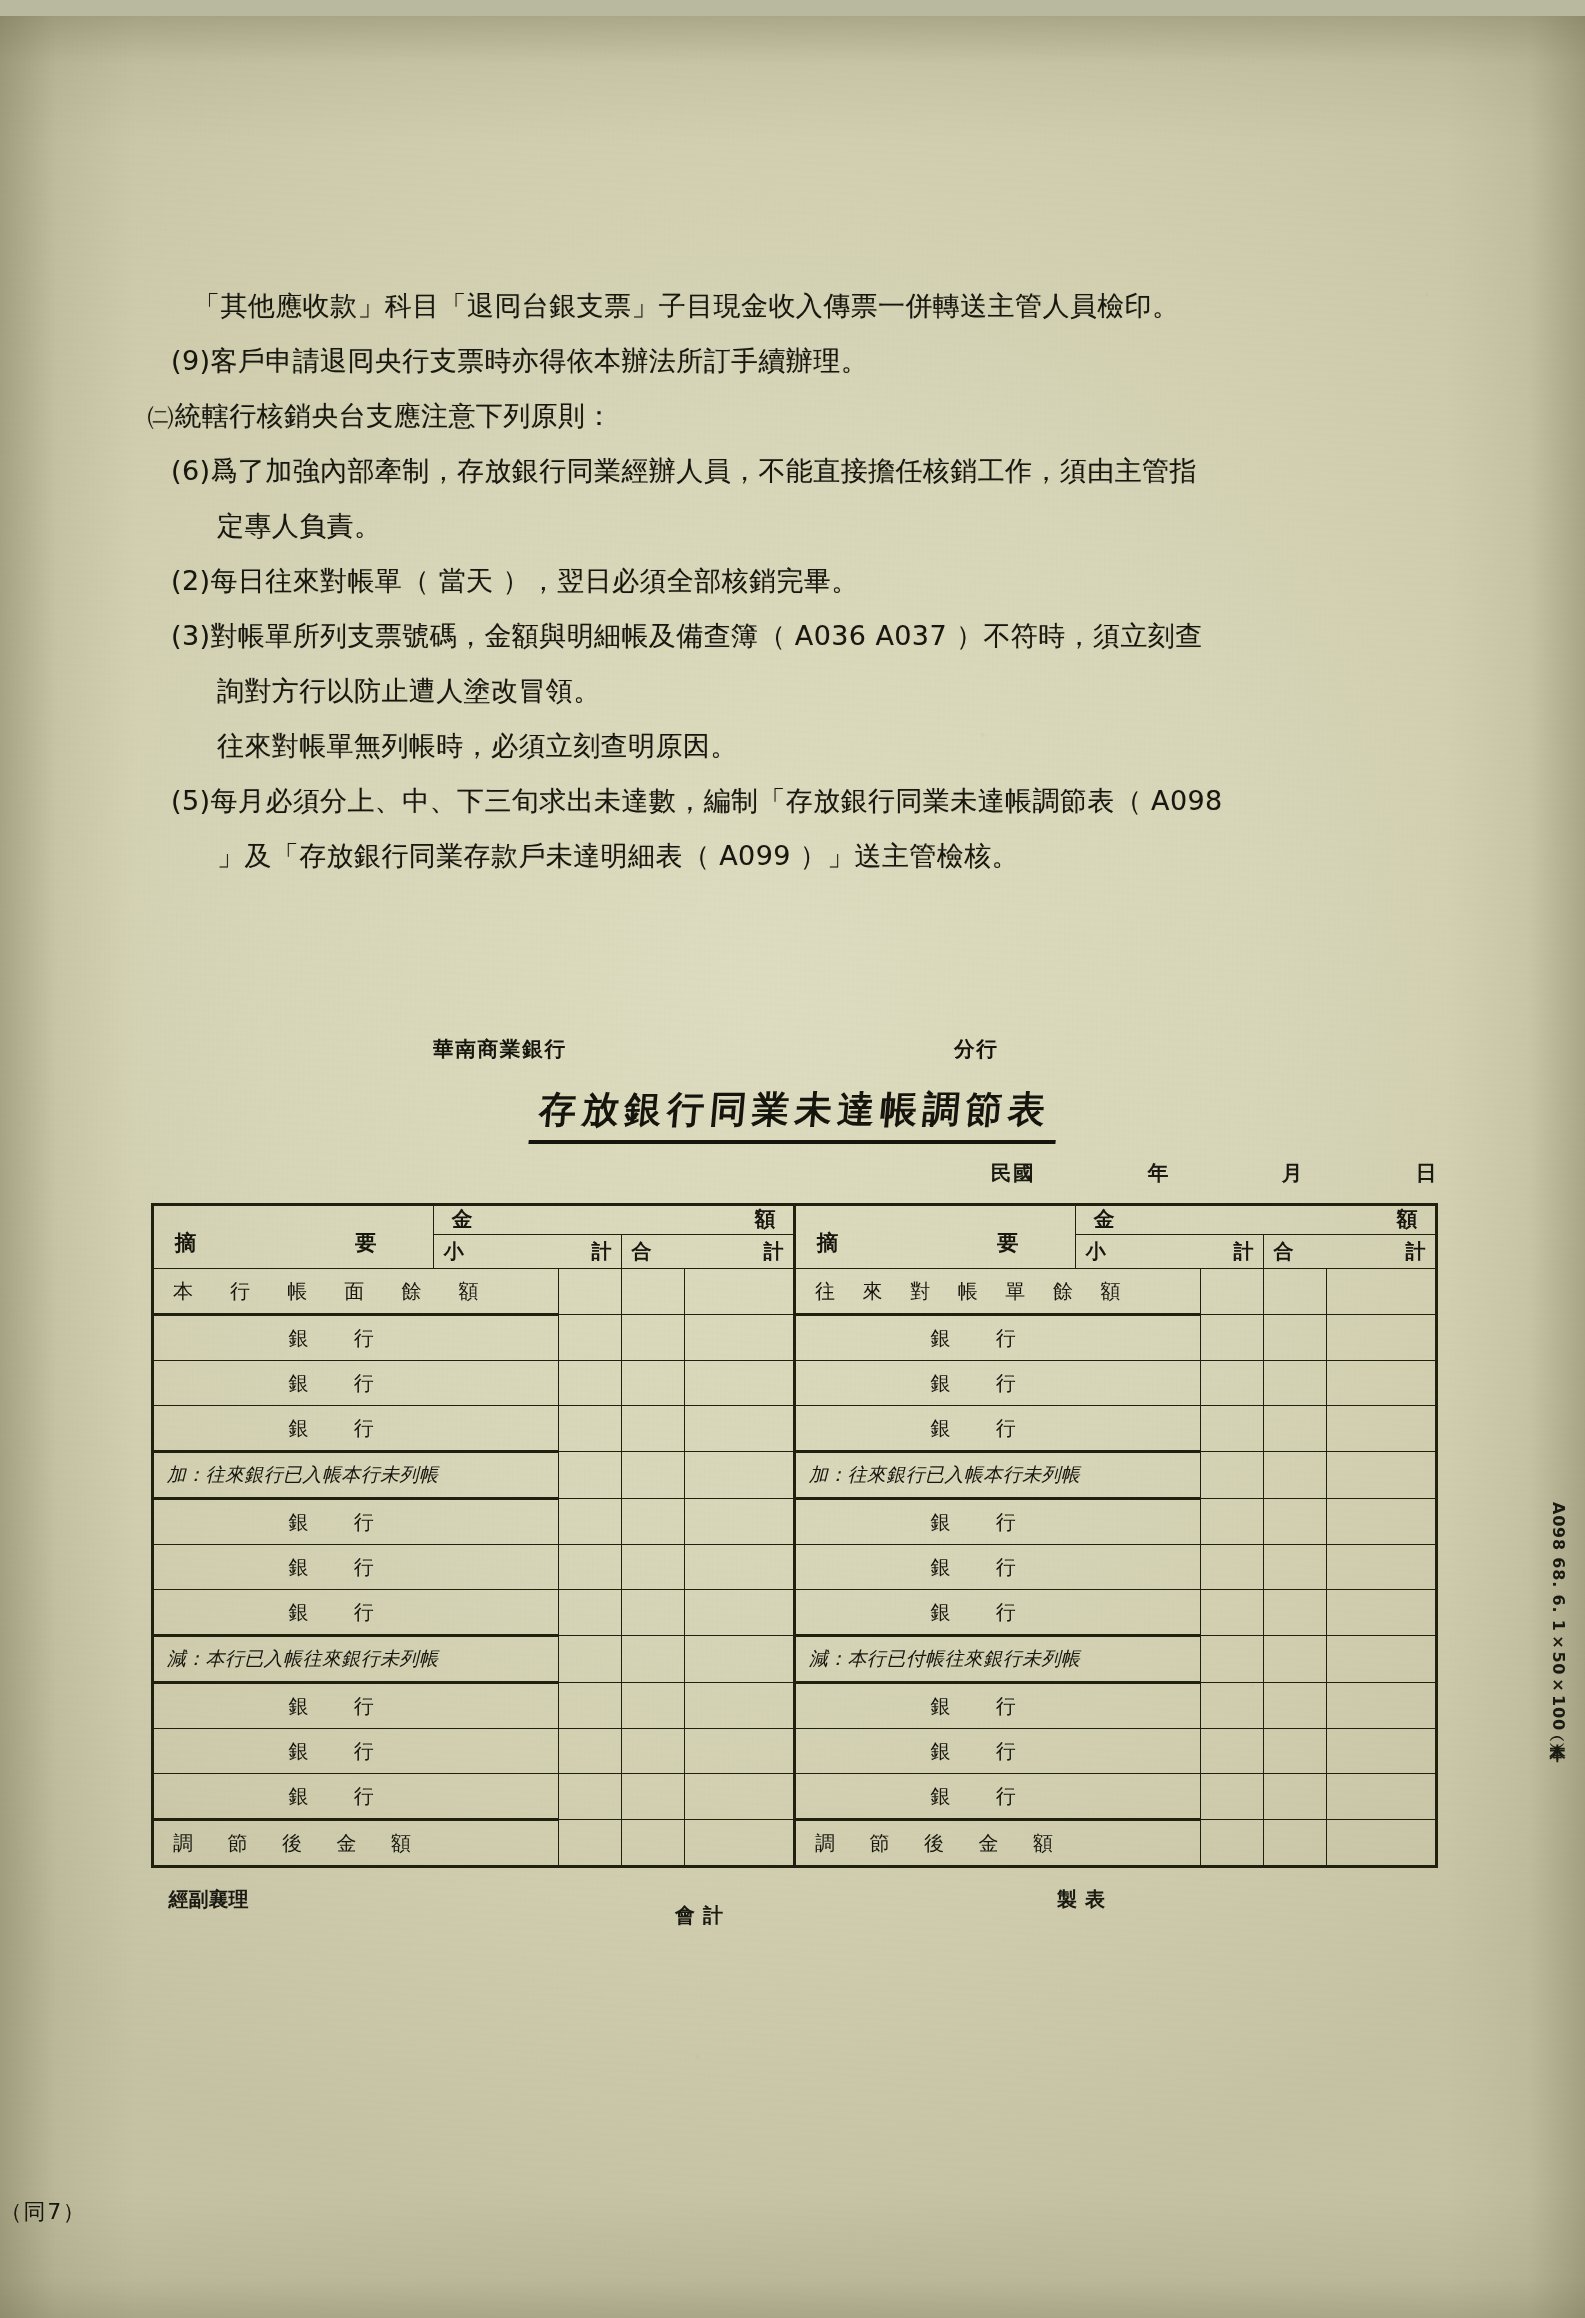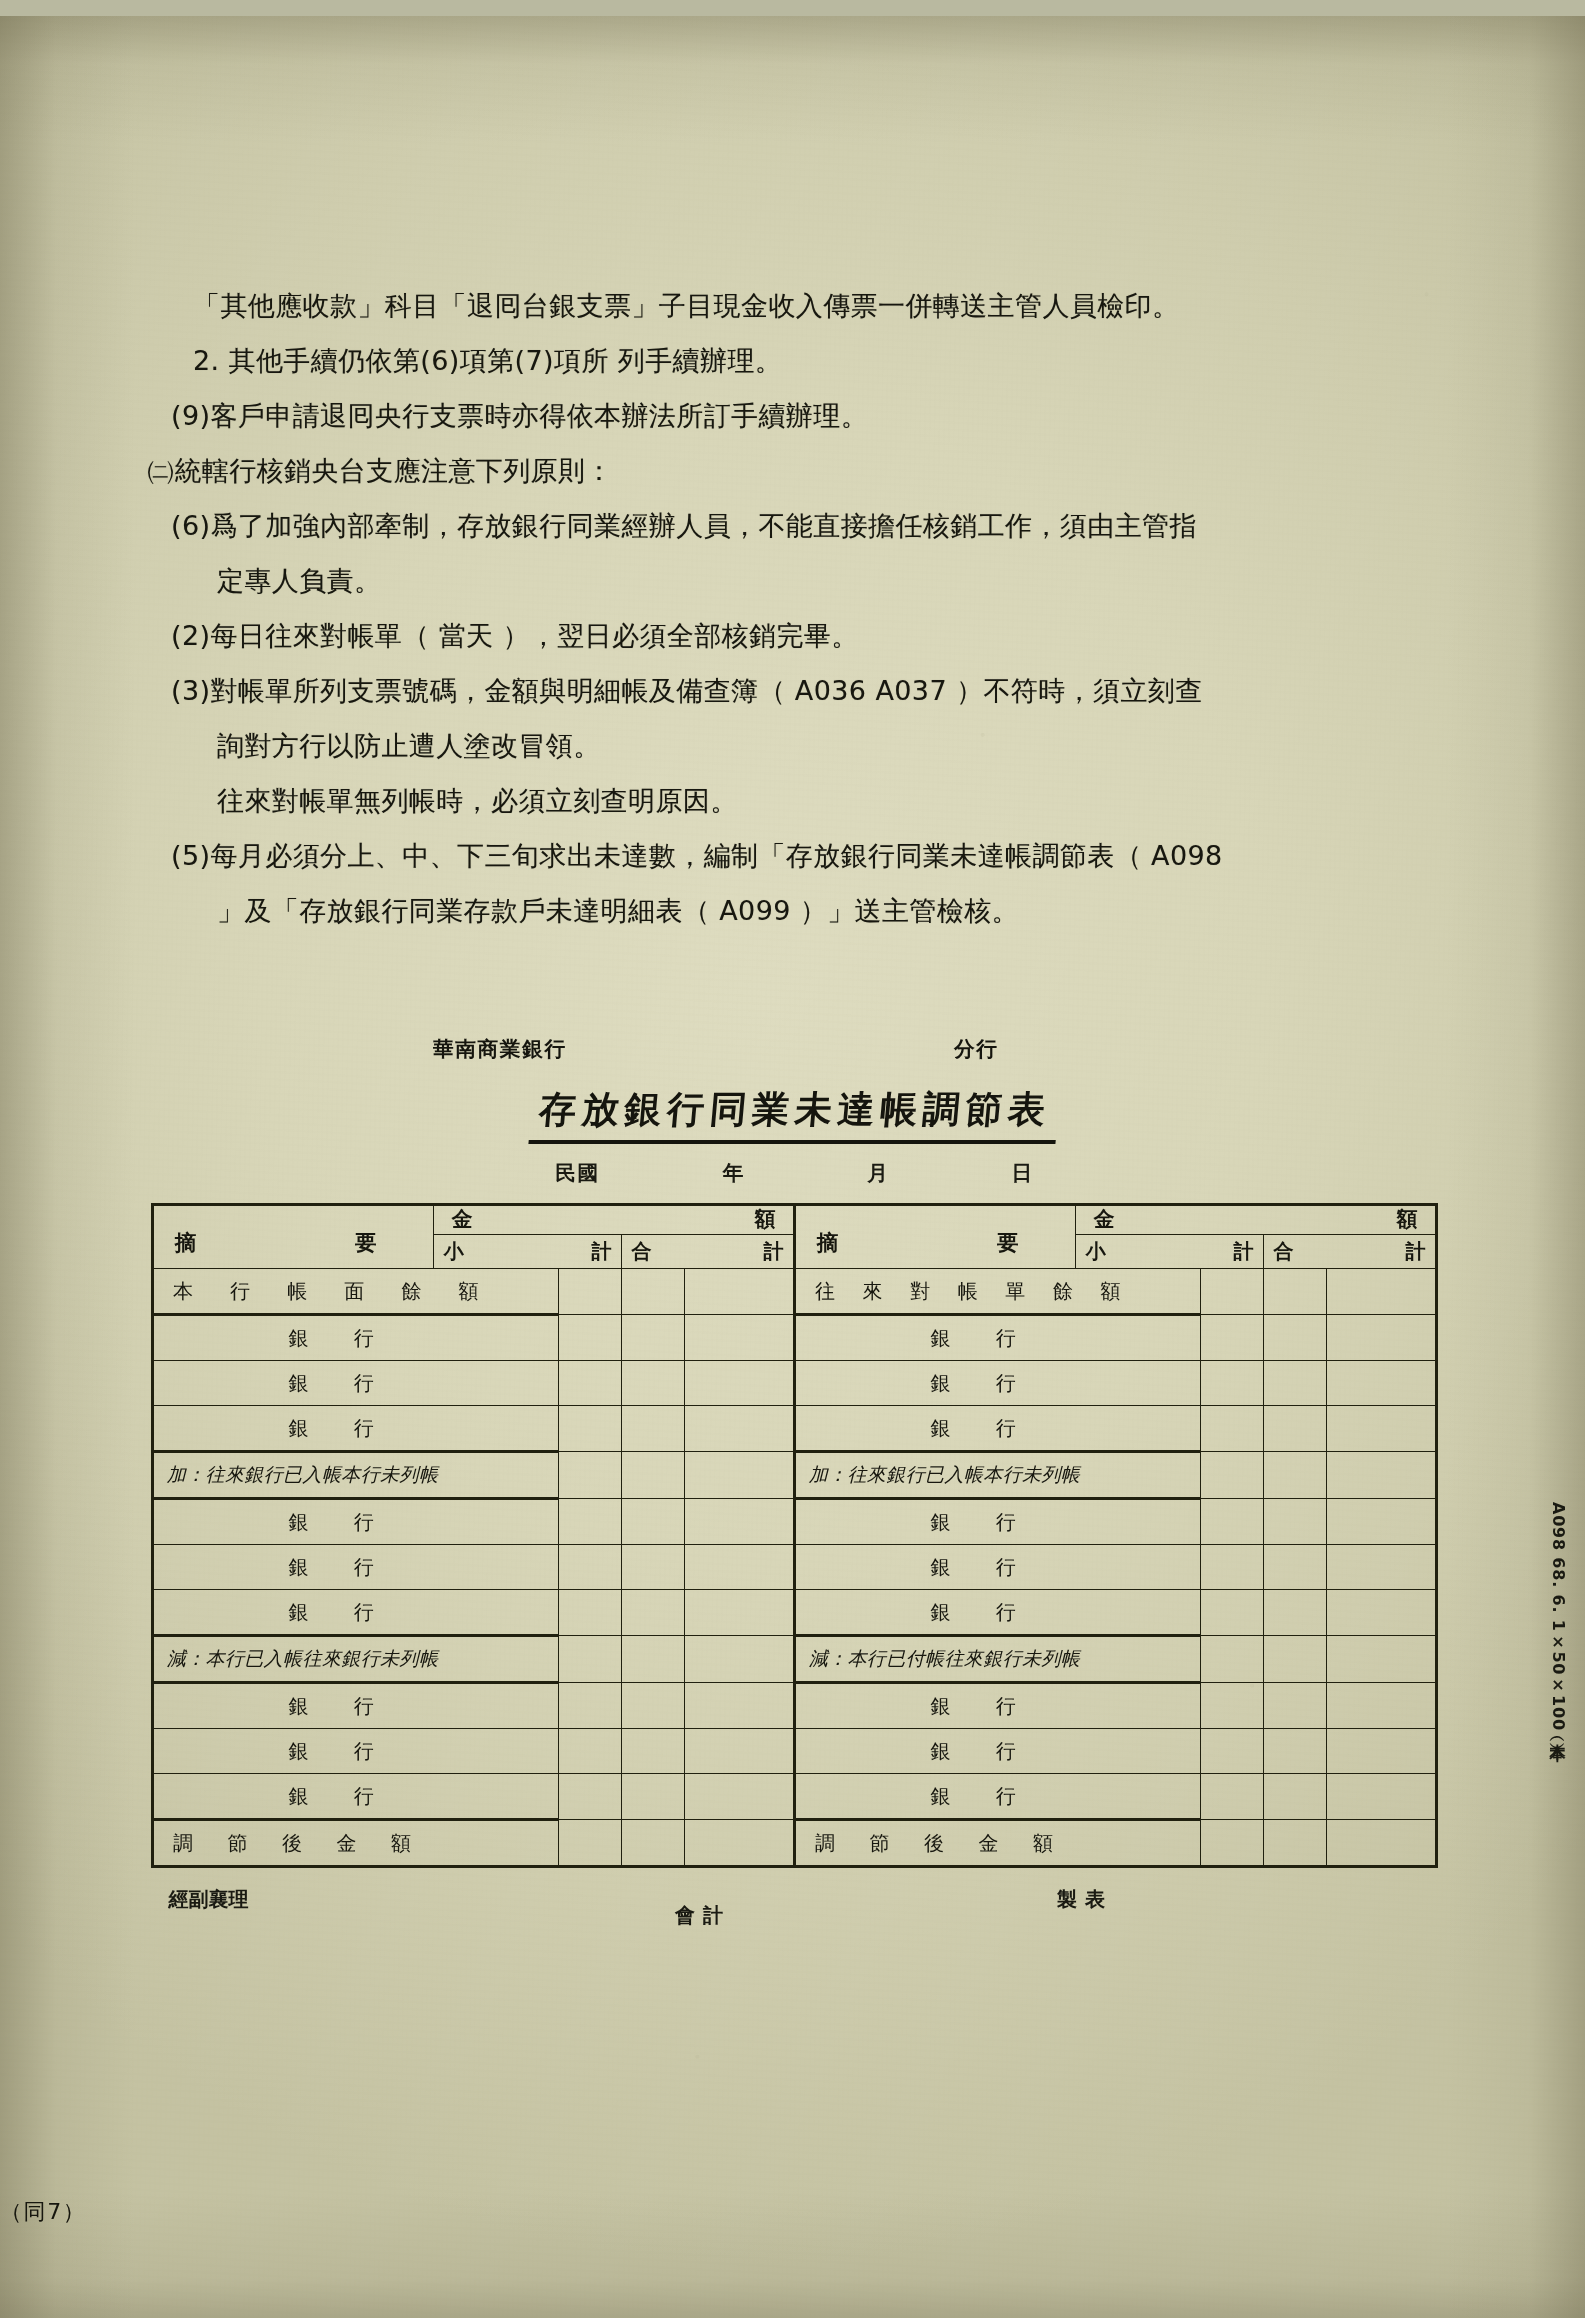--- a/index.html
+++ b/index.html
@@ -115,26 +115,25 @@
     font-weight: 700;
     letter-spacing: 5.6px;
     padding: 0 8px 4.8px 8px;
     border-bottom: 4px solid #15150e;
     color: #15150e;
     transform: skewX(-5deg);
   }
 
   .date-line {
     margin-top: 16px;
-    text-align: center;
+    text-align: right;
     font-size: 20.7px;
     font-weight: 700;
     letter-spacing: 1.6px;
     color: #1a1a12;
-    font-family: Liberation Mono, monospace;
   }
   .date-line span { display: inline-block; }
   .date-gap-a { width: 95px; }
   .date-gap-b { width: 94px; }
   .date-gap-c { width: 94px; }
 
   
   table.recon {
     margin-top: 16px;
     border-collapse: collapse;
@@ -296,21 +295,20 @@
 </style>
 </head>
 <body>
 
 <div class="page">
   <div class="grain"></div>
   <div class="vignette"></div>
 
   <div class="doc-body">
     <div class="para p-cont">「其他應收款」科目「退囘台銀支票」子目現金收入傳票一併轉送主管人員檢印。</div>
-    <div class="para p-sub">2. 其他手續仍依第(6)項第(7)項所 列手續辦理。</div>
     <div class="para p-num">(9)客戶申請退囘央行支票時亦得依本辦法所訂手續辦理。</div>
     <div class="para p-sec">㈡統轄行核銷央台支應注意下列原則：</div>
     <div class="para p-item">(6)爲了加強內部牽制，存放銀行同業經辦人員，不能直接擔任核銷工作，須由主管指</div>
     <div class="para p-indent">定專人負責。</div>
     <div class="para p-item">(2)每日往來對帳單（ 當天 ），翌日必須全部核銷完畢。</div>
     <div class="para p-item">(3)對帳單所列支票號碼，金額與明細帳及備查簿（ A036 A037 ）不符時，須立刻查</div>
     <div class="para p-indent">詢對方行以防止遭人塗改冒領。</div>
     <div class="para p-indent">往來對帳單無列帳時，必須立刻查明原因。</div>
     <div class="para p-item">(5)每月必須分上、中、下三旬求出未達數，編制「存放銀行同業未達帳調節表（ A098</div>
     <div class="para p-indent">」及「存放銀行同業存款戶未達明細表（ A099 ）」送主管檢核。</div>

